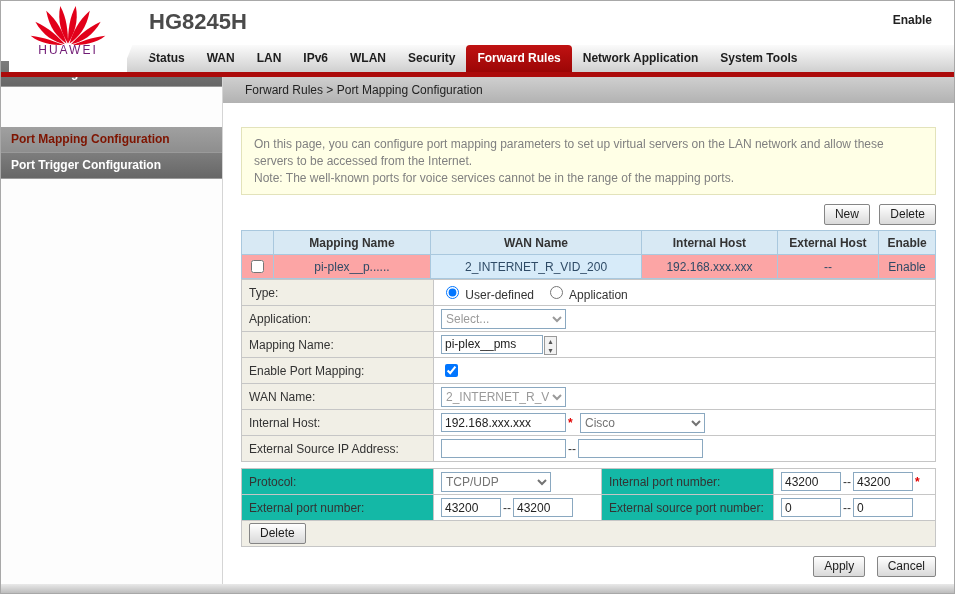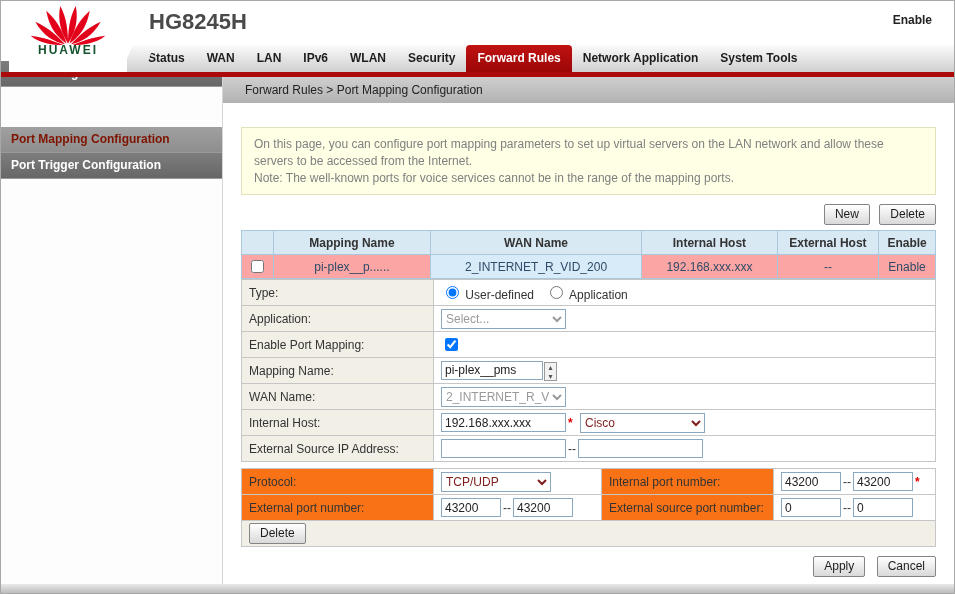--- a/index.html
+++ b/index.html
@@ -16,21 +16,21 @@
     height: 594px;
     background: #fff;
     border: 1px solid #a8a8a8;
     overflow: hidden;
   }
 
   
   .hdr-top { position:absolute; top:0; left:0; right:0; height:44px; background:#fff; }
   .logo-block { position:absolute; top:2px; left:8px; width:118px; height:70px; text-align:center; background:#fff; z-index:3; }
   .logo-flower { display:block; margin:0 auto; }
-  .brand { font-size:12px; font-weight:bold; letter-spacing:2px; color:#14532d; margin-top:-2px; }
+  .brand { font-size:12px; font-weight:normal; letter-spacing:2px; color:#701a75; margin-top:-2px; }
   .page-title { position:absolute; left:148px; top:8px; font-size:22px; font-weight:bold; color:#4a4a4a; }
   .logout { position:absolute; right:22px; top:12px; font-size:12px; font-weight:bold; color:#222; cursor:pointer; }
 
   
   .nav-strip {
     position:absolute; top:44px; left:136px; right:0; height:27px;
     background:linear-gradient(#fbfbfb,#cfcfcf);
     display:flex; align-items:center; z-index:2;
   }
   .nav-strip::before {
@@ -98,30 +98,30 @@
     text-align:center; color:#2f4b66;
   }
   .map-table td.cell-wan { background:#d7ebf9; }
 
   
   .form-table td { border:1px solid #c6c6c6; height:26px; padding:2px 7px; background:#fff;margin-top:46px; }
   .form-table td.lbl { background:#f1efe6; width:192px; color:#333; }
 
   .ports-table { margin-top:6px; }
   .ports-table td { border:1px solid #c6c6c6; height:26px; padding:2px 7px; background:#fff; }
-  .ports-table td.lbl { background:#f97316; color:#333; }
+  .ports-table td.lbl { background:#14b8a6; color:#333; }
   .ports-table td.del-row { background:#f1efe6; }
 
   input[type="text"] {
     height:19px; border:1px solid #8aa8c0; font-size:12px; padding:1px 3px;
     font-family:"Liberation Sans", sans-serif; color:#222;
   }
   select {
     height:20px; font-size:12px; border:1px solid #8aa8c0; background:#fff;
-    font-family:"Liberation Sans", sans-serif; color:#7f1d1d;
+    font-family:"Liberation Sans", sans-serif; color:#737373;
   }
   select.dim { color:#9a9a9a; }
   .w130 { width:125px; }
   .w110 { width:110px; }
   .w100 { width:102px; }
   .w60  { width:60px; }
   .req { color:#e00000; font-weight:bold; margin-left:2px; }
   .sep { margin:0 2px; color:#333; }
   .spinner {
     display:inline-block; width:13px; height:19px; margin-left:1px;
@@ -242,28 +242,28 @@
       </tr>
       <tr>
         <td class="lbl">Application:</td>
         <td>
           <select class="w130 dim">
             <option>Select...</option>
           </select>
         </td>
       </tr>
       <tr>
+        <td class="lbl">Mapping Name:</td>
+        <td>
+          <input type="text" class="w100" value="pi-plex__pms" style=""><span class="spinner">▴<br>▾</span>
+        </td>
+      </tr>
+      <tr>
         <td class="lbl">Enable Port Mapping:</td>
         <td><input type="checkbox" checked="true" style=""></td>
-      </tr>
-      <tr>
-        <td class="lbl">Mapping Name:</td>
-        <td>
-          <input type="text" class="w100" value="pi-plex__pms" style=""><span class="spinner">▴<br>▾</span>
-        </td>
       </tr>
       <tr>
         <td class="lbl">WAN Name:</td>
         <td>
           <select class="w130 dim">
             <option>2_INTERNET_R_VII</option>
           </select>
         </td>
       </tr>
       <tr>

